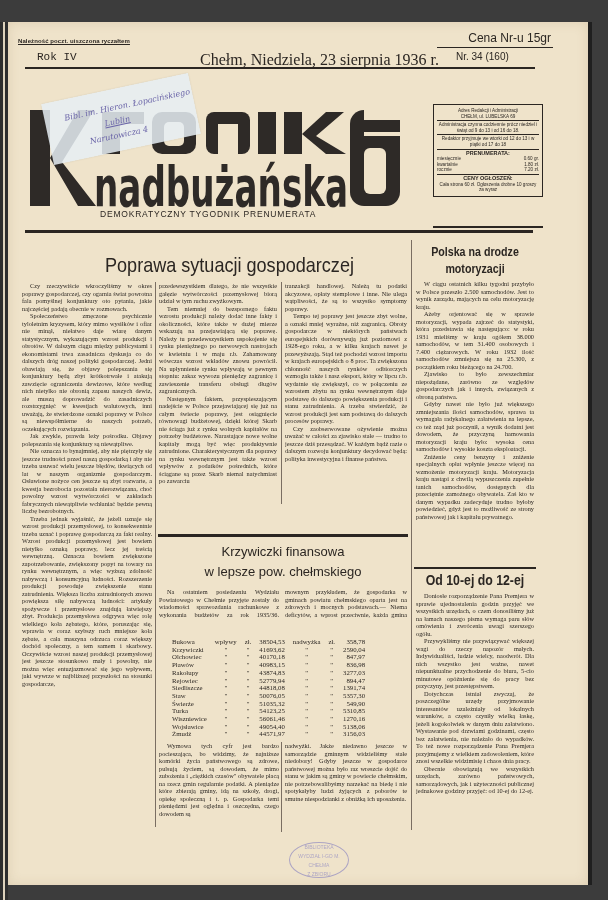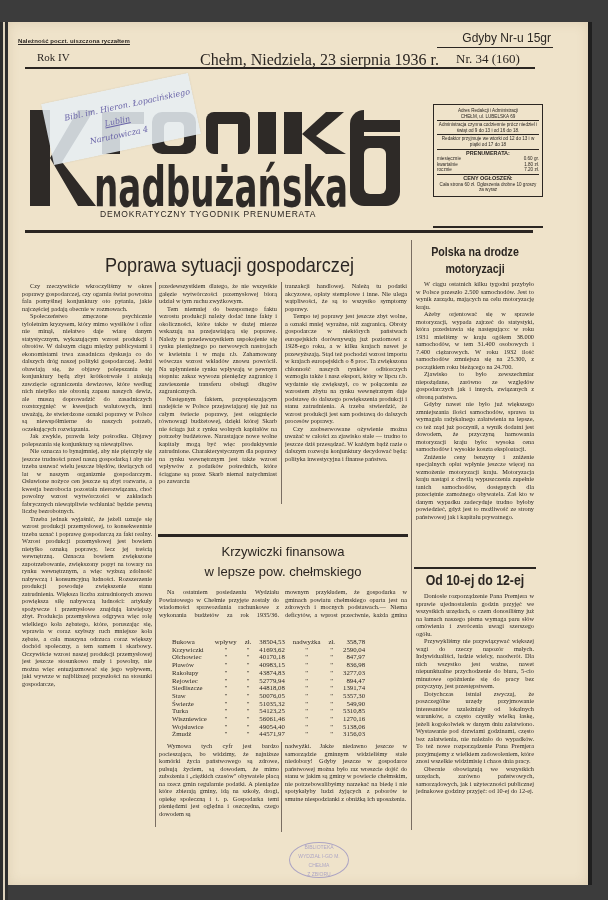--- a/index.html
+++ b/index.html
@@ -4,23 +4,23 @@
 <style>
   html,body{margin:0;padding:0;}
   body{width:608px;height:900px;background:#3c3c3c;position:relative;overflow:hidden;font-family:"Liberation Serif",serif;color:#2b2622;}
   .page{position:absolute;left:8px;top:22px;width:580px;height:863px;background:#efe3ca;box-shadow:inset 0 0 12px rgba(120,90,50,.15);}
   .leftstrip{position:absolute;left:0;top:22px;width:8px;height:878px;background:#2e2e2e;}
   .leftstrip:after{content:"";position:absolute;left:3px;top:0;width:2px;height:100%;background:#ddd2bc;}
   .rightstrip{position:absolute;left:588px;top:22px;width:4px;height:863px;background:#1f1f1f;}
   .abs{position:absolute;}
   .postage{left:18px;top:38px;font-family:"Liberation Sans",sans-serif;font-size:6px;font-weight:bold;text-decoration:underline;letter-spacing:.1px;}
   .price{left:437px;top:31px;font-family:"Liberation Sans",sans-serif;font-size:12px;border-bottom:1.2px solid #2b2622;padding:0 2px 2px 12px;width:102px;text-align:right;}
-  .rok{left:37px;top:51px;font-family:Liberation Serif, serif;font-size:11px;text-align:right;}
+  .rok{left:37px;top:51px;font-family:Liberation Mono, monospace;font-size:11px;text-align:right;}
   .dateline{left:200px;top:51px;font-family:Liberation Serif, serif;font-size:16px;}
-  .number{left:456px;top:51px;font-family:Liberation Serif, serif;font-size:13px;}
+  .number{left:456px;top:51px;font-family:Liberation Sans, sans-serif;font-size:10px;}
   .rule{background:#2b2622;height:2px;}
   .tagline{left:100px;top:209px;font-family:"Liberation Sans",sans-serif;font-size:8.5px;letter-spacing:.8px;}
   .note{left:46px;top:88px;width:150px;height:62px;background:rgba(230,238,245,.85);transform:rotate(-12deg);box-shadow:0 0 2px rgba(0,0,0,.1);}
   .note span{position:absolute;font-family:"DejaVu Serif",serif;font-style:italic;color:#6a64a8;font-size:8px;}
   .infobox{left:433px;top:104px;width:102px;border:1px solid #2b2622;padding:2px 3px;font-family:"Liberation Sans",sans-serif;font-size:4.6px;line-height:5.6px;text-align:center;}
   .infobox .sec{border-bottom:.6px solid #2b2622;padding:1px 0;}
   .infobox .sec:last-child{border-bottom:none;}
   .infobox b{font-size:5.5px;}
   .rowp{display:flex;justify-content:space-between;}
   .h-main{left:105px;top:253px;font-family:"Liberation Sans",sans-serif;font-size:21px;transform:scaleX(.86);transform-origin:left top;white-space:nowrap;}
@@ -35,21 +35,21 @@
   .stamp{left:289px;top:842px;width:58px;height:34px;border:1.5px solid #9d96c2;border-radius:50%;color:#9d96c2;font-size:5px;text-align:center;font-family:"Liberation Sans",sans-serif;line-height:9px;opacity:.8;}
 </style>
 </head>
 <body>
 
 <div class="leftstrip"></div>
 <div class="page"></div>
 <div class="rightstrip"></div>
 
 <div class="abs postage">Należność poczt. uiszczona ryczałtem</div>
-<div class="abs price">Gdyby Nr-u 15gr</div>
+<div class="abs price">Cena Nr-u 15gr</div>
 <div class="abs rok">Rok IV</div>
 <div class="abs dateline">Chełm, Niedziela, 23 sierpnia 1936 r.</div>
 <div class="abs number">Nr. 34 (160)</div>
 <div class="abs rule" style="left:25px;top:67px;width:510px;"></div>
 
 <svg class="abs" style="left:26px;top:100px;" width="400" height="112">
   <g fill="#2e2a27">
 
     <rect x="4" y="10" width="20" height="96"></rect>
     <polygon points="24,58 52,10 68,10 36,62 70,106 52,106"></polygon>

